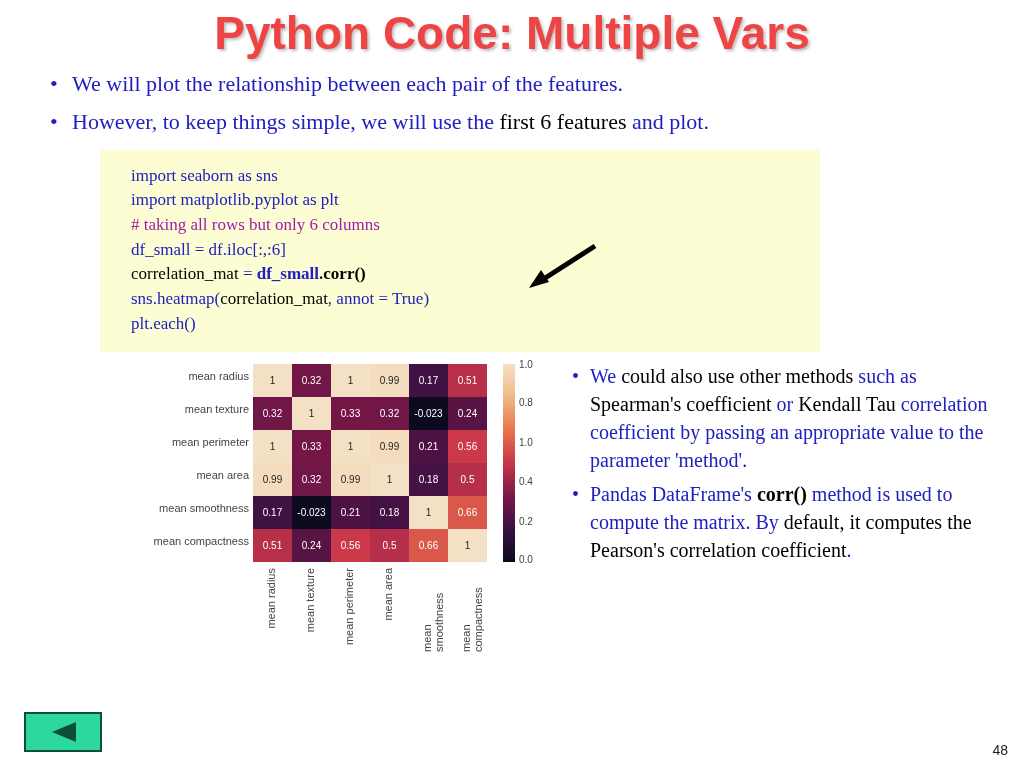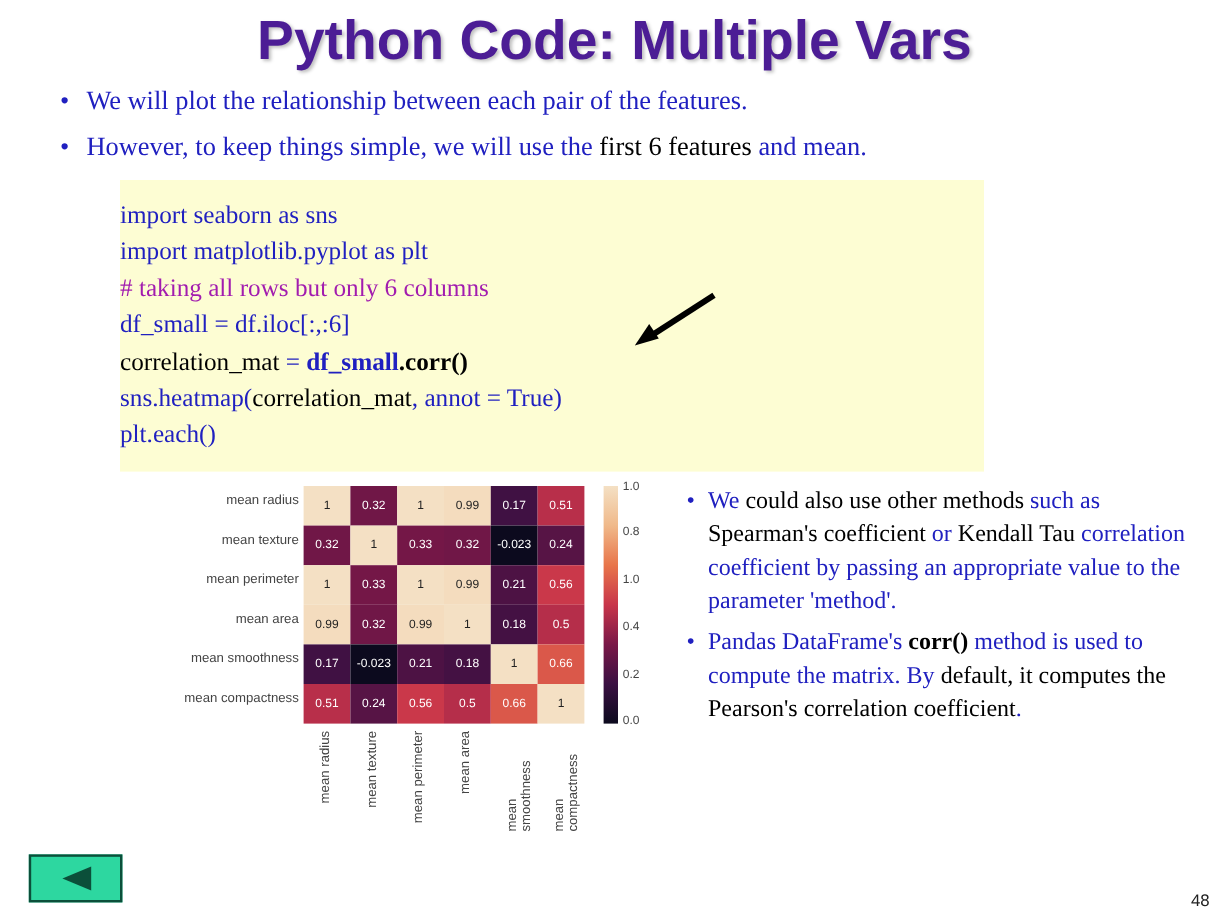--- a/index.html
+++ b/index.html
@@ -7,42 +7,42 @@
     width: 1024px; height: 768px;
     background: #fff;
     font-family: "Times New Roman", serif;
     position: relative;
     overflow: hidden;
   }
   .title {
     font-family: "Comic Sans MS", cursive, sans-serif;
     font-size: 46px;
     font-weight: bold;
-    color: #4c1d95;
+    color: #ef4444;
     text-align: center;
     padding: 6px 0 8px;
     text-shadow: 2px 2px 3px rgba(0,0,0,0.25);
   }
   .bullets { padding: 0 60px 0 72px; }
   .bullets li {
     list-style: none; position: relative;
     font-size: 22px; color: #2020c0;
     line-height: 1.45; margin-bottom: 6px;
   }
   .bullets li::before {
     content: "•"; position: absolute; left: -22px; top: 0;
     color: #2020c0; font-size: 22px;
   }
   .black { color: #000; }
   .codebox {
     margin: 12px 0 0 100px;
     width: 720px;
     background: #fdfdd3;
-    padding: 14px 0 16px;
-    font-size: 21px;
+    padding: 14px 31px 16px;
+    font-size: 17px;
     line-height: 1.45;
     position: relative;
   }
   .codebox .blue  { color: #2020c0; }
   .codebox .green { color: #a21caf; }
   .codebox .black { color: #000; }
   .arrow {
     position: absolute; top: 92px; right: 215px;
     width: 80px; height: 48px;
   }
@@ -110,21 +110,21 @@
   }
 </style>
 </head>
 <body>
 
 <h1 class="title">Python Code: Multiple Vars</h1>
 
 <ul class="bullets">
   <li>We will plot the relationship between each pair of the features.</li>
   <li>
-    <span>However, to keep things simple, we will use the </span><span class="black">first 6 features</span><span> and mean.</span>
+    <span>However, to keep things simple, we will use the </span><span class="black">first 6 features</span><span> and plot.</span>
   </li>
 </ul>
 
 <div class="codebox">
   <div class="blue">import seaborn as sns</div>
   <div class="blue">import matplotlib.pyplot as plt</div>
   <div class="green"># taking all rows but only 6 columns</div>
   <div class="blue">df_small = df.iloc[:,:6]</div>
   <div>
     <span class="black">correlation_mat </span><span class="blue">= </span><b><span class="blue">df_small</span><span class="black">.corr()</span></b>

